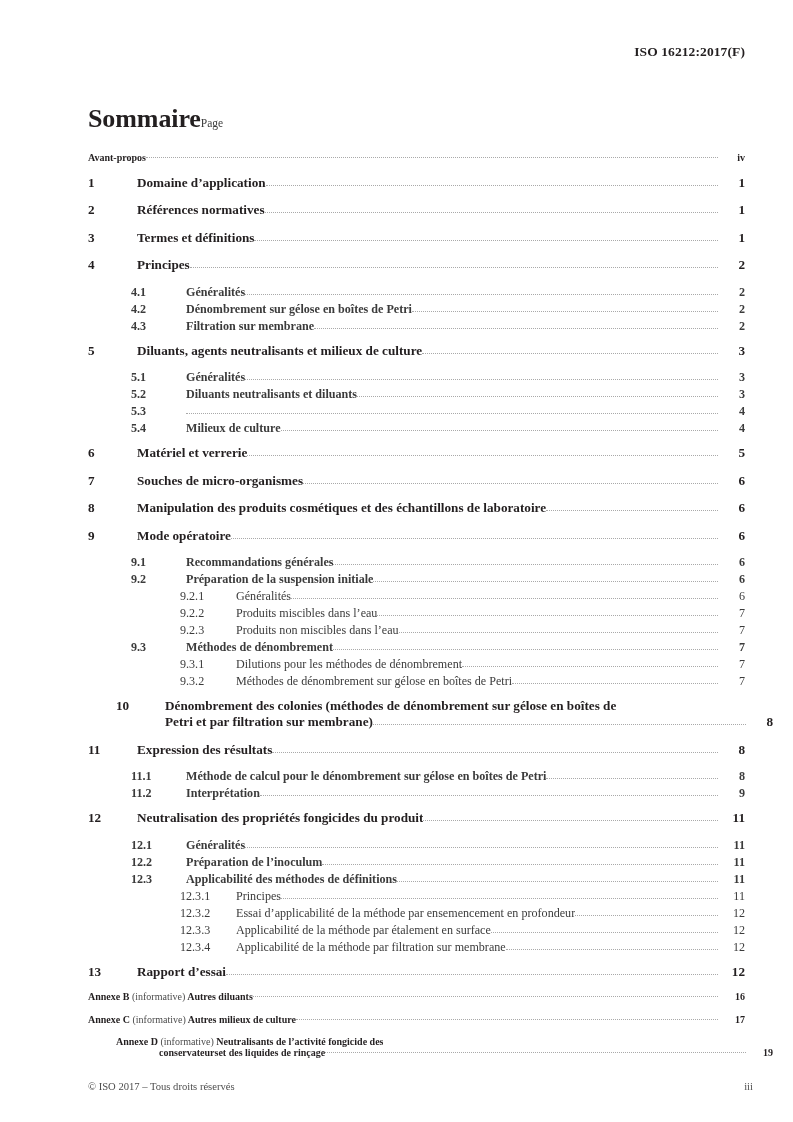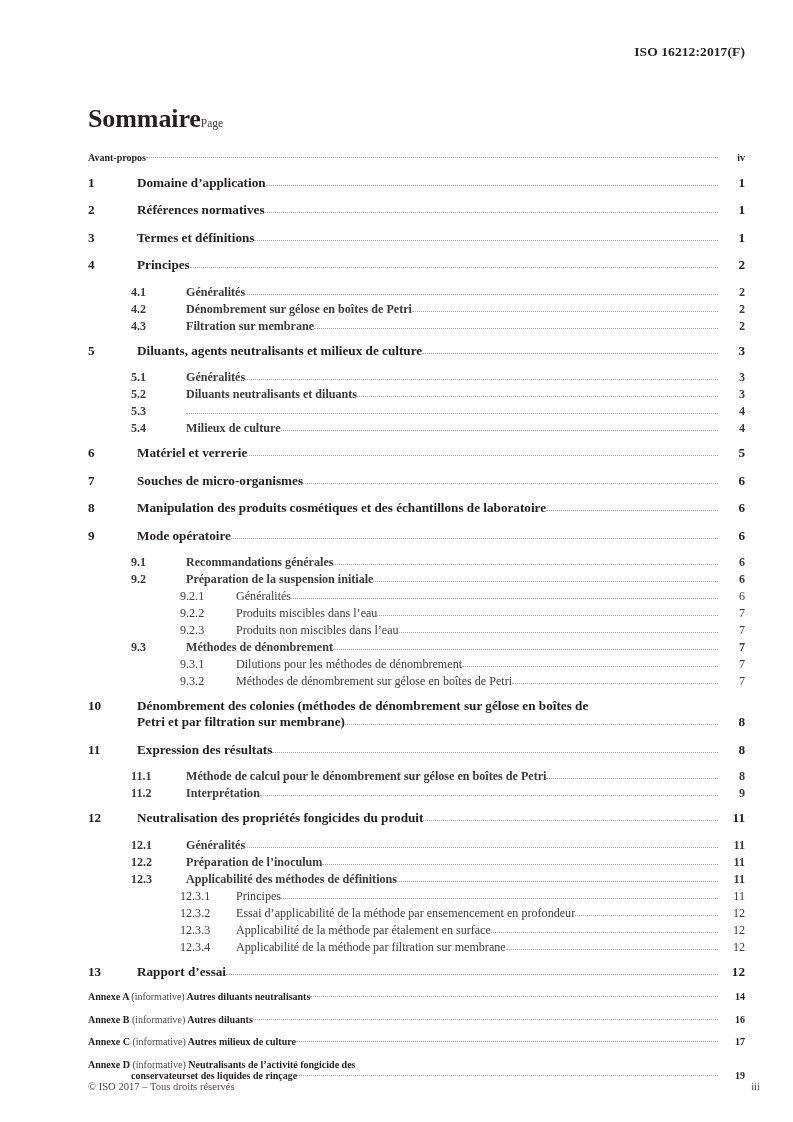--- a/index.html
+++ b/index.html
@@ -154,34 +154,35 @@
 
   
   .gap-top { margin-top: 9px; }
   .tight { margin-bottom: 2.5px; }
 
   
   .cont-line {
     display: flex;
     align-items: flex-start;
     width: 100%;
+    margin-left: 28px;
   }
 
   
   .informative {
     font-weight: normal;
     color: #4a4a4a;
   }
 
   
   .doc-footer {
     position: absolute;
     bottom: 30px;
     left: 88px;
-    right: 33px;
+    right: 40px;
     display: flex;
     justify-content: space-between;
     align-items: flex-end;
     font-size: 10.6px;
     color: #4d4d4d;
   }
   .doc-footer .folio { font-weight: normal; }
 </style>
 </head>
 <body>
@@ -524,27 +525,20 @@
         </span>
       </div>
       <div class="toc-entry lvl-1 gap-top">
         <span class="num">13</span>
         <span class="body-wrap">
           <span class="label">Rapport d’essai</span>
           <span class="leader"></span>
           <span class="pg">12</span>
         </span>
       </div>
-      <div class="toc-entry lvl-front gap-top">
-        <span class="body-wrap">
-          <span class="label"><span>Annexe A</span> <span class="informative">(informative)</span> <span>Autres diluants neutralisants</span></span>
-          <span class="leader"></span>
-          <span class="pg">14</span>
-        </span>
-      </div>
       <div class="toc-entry lvl-front">
         <span class="body-wrap">
           <span class="label"><span>Annexe B</span> <span class="informative">(informative)</span> <span>Autres diluants</span></span>
           <span class="leader"></span>
           <span class="pg">16</span>
         </span>
       </div>
       <div class="toc-entry lvl-front">
         <span class="body-wrap">
           <span class="label"><span>Annexe C</span> <span class="informative">(informative)</span> <span>Autres milieux de culture</span></span>

